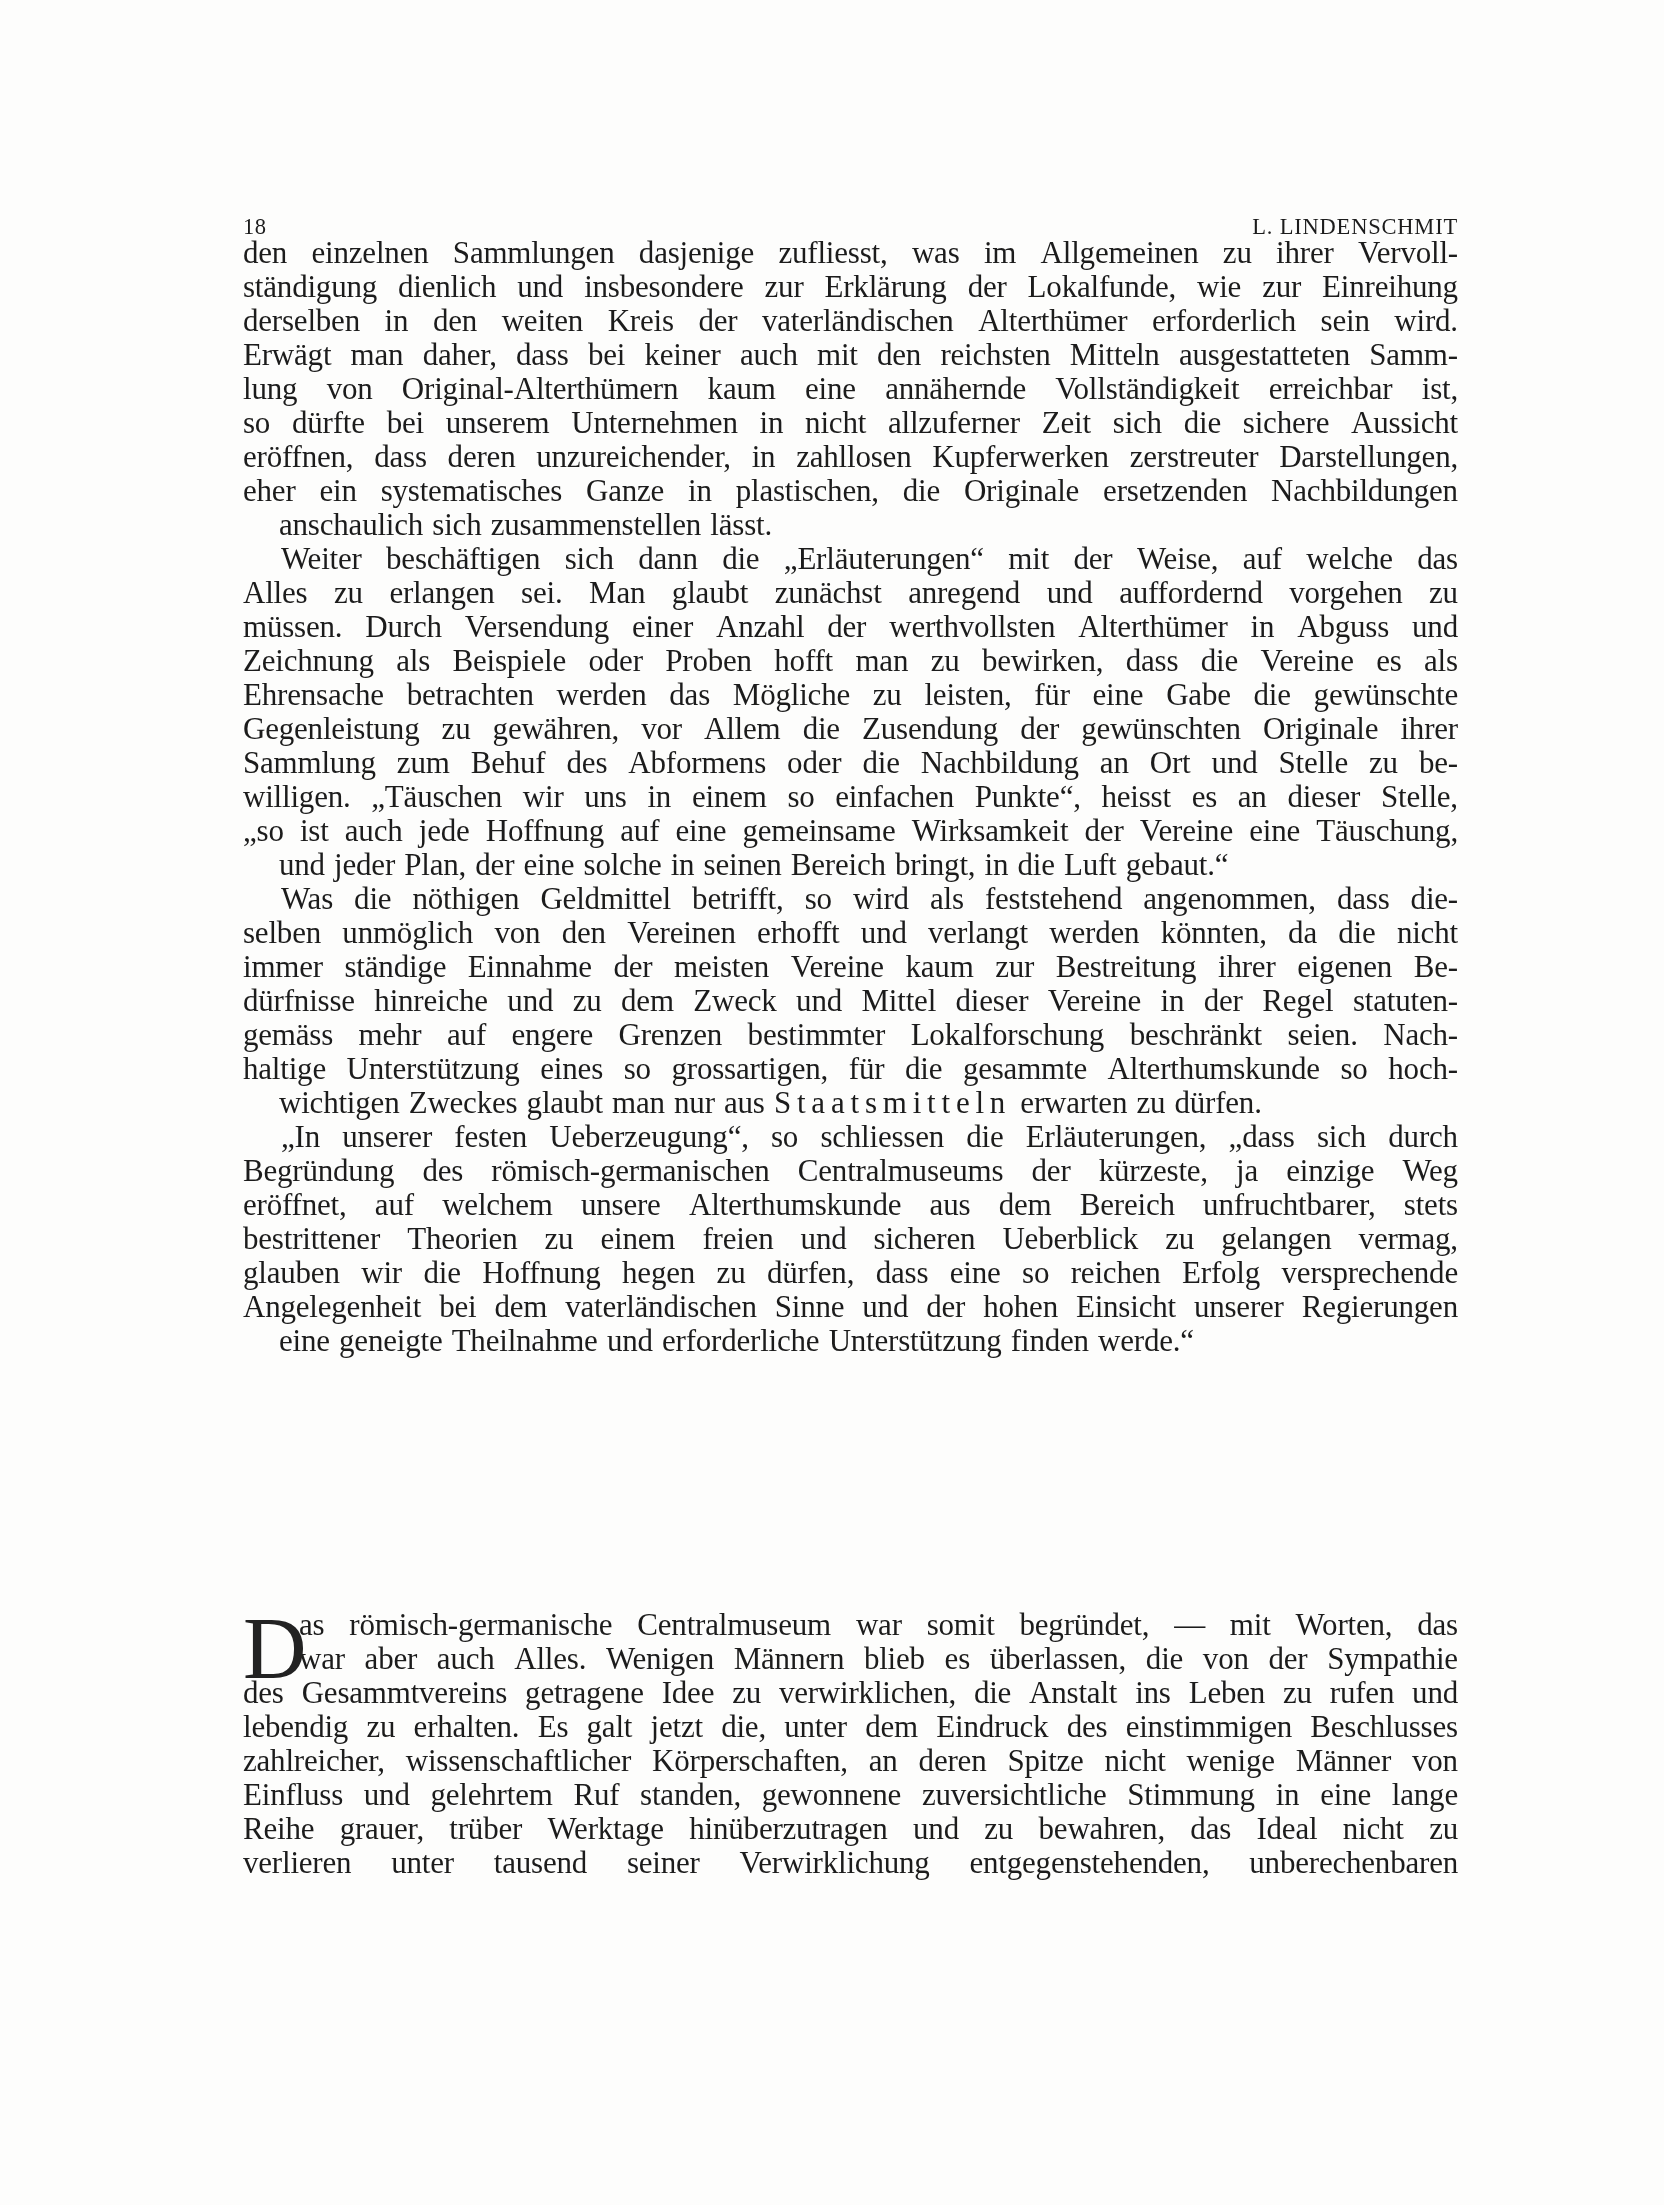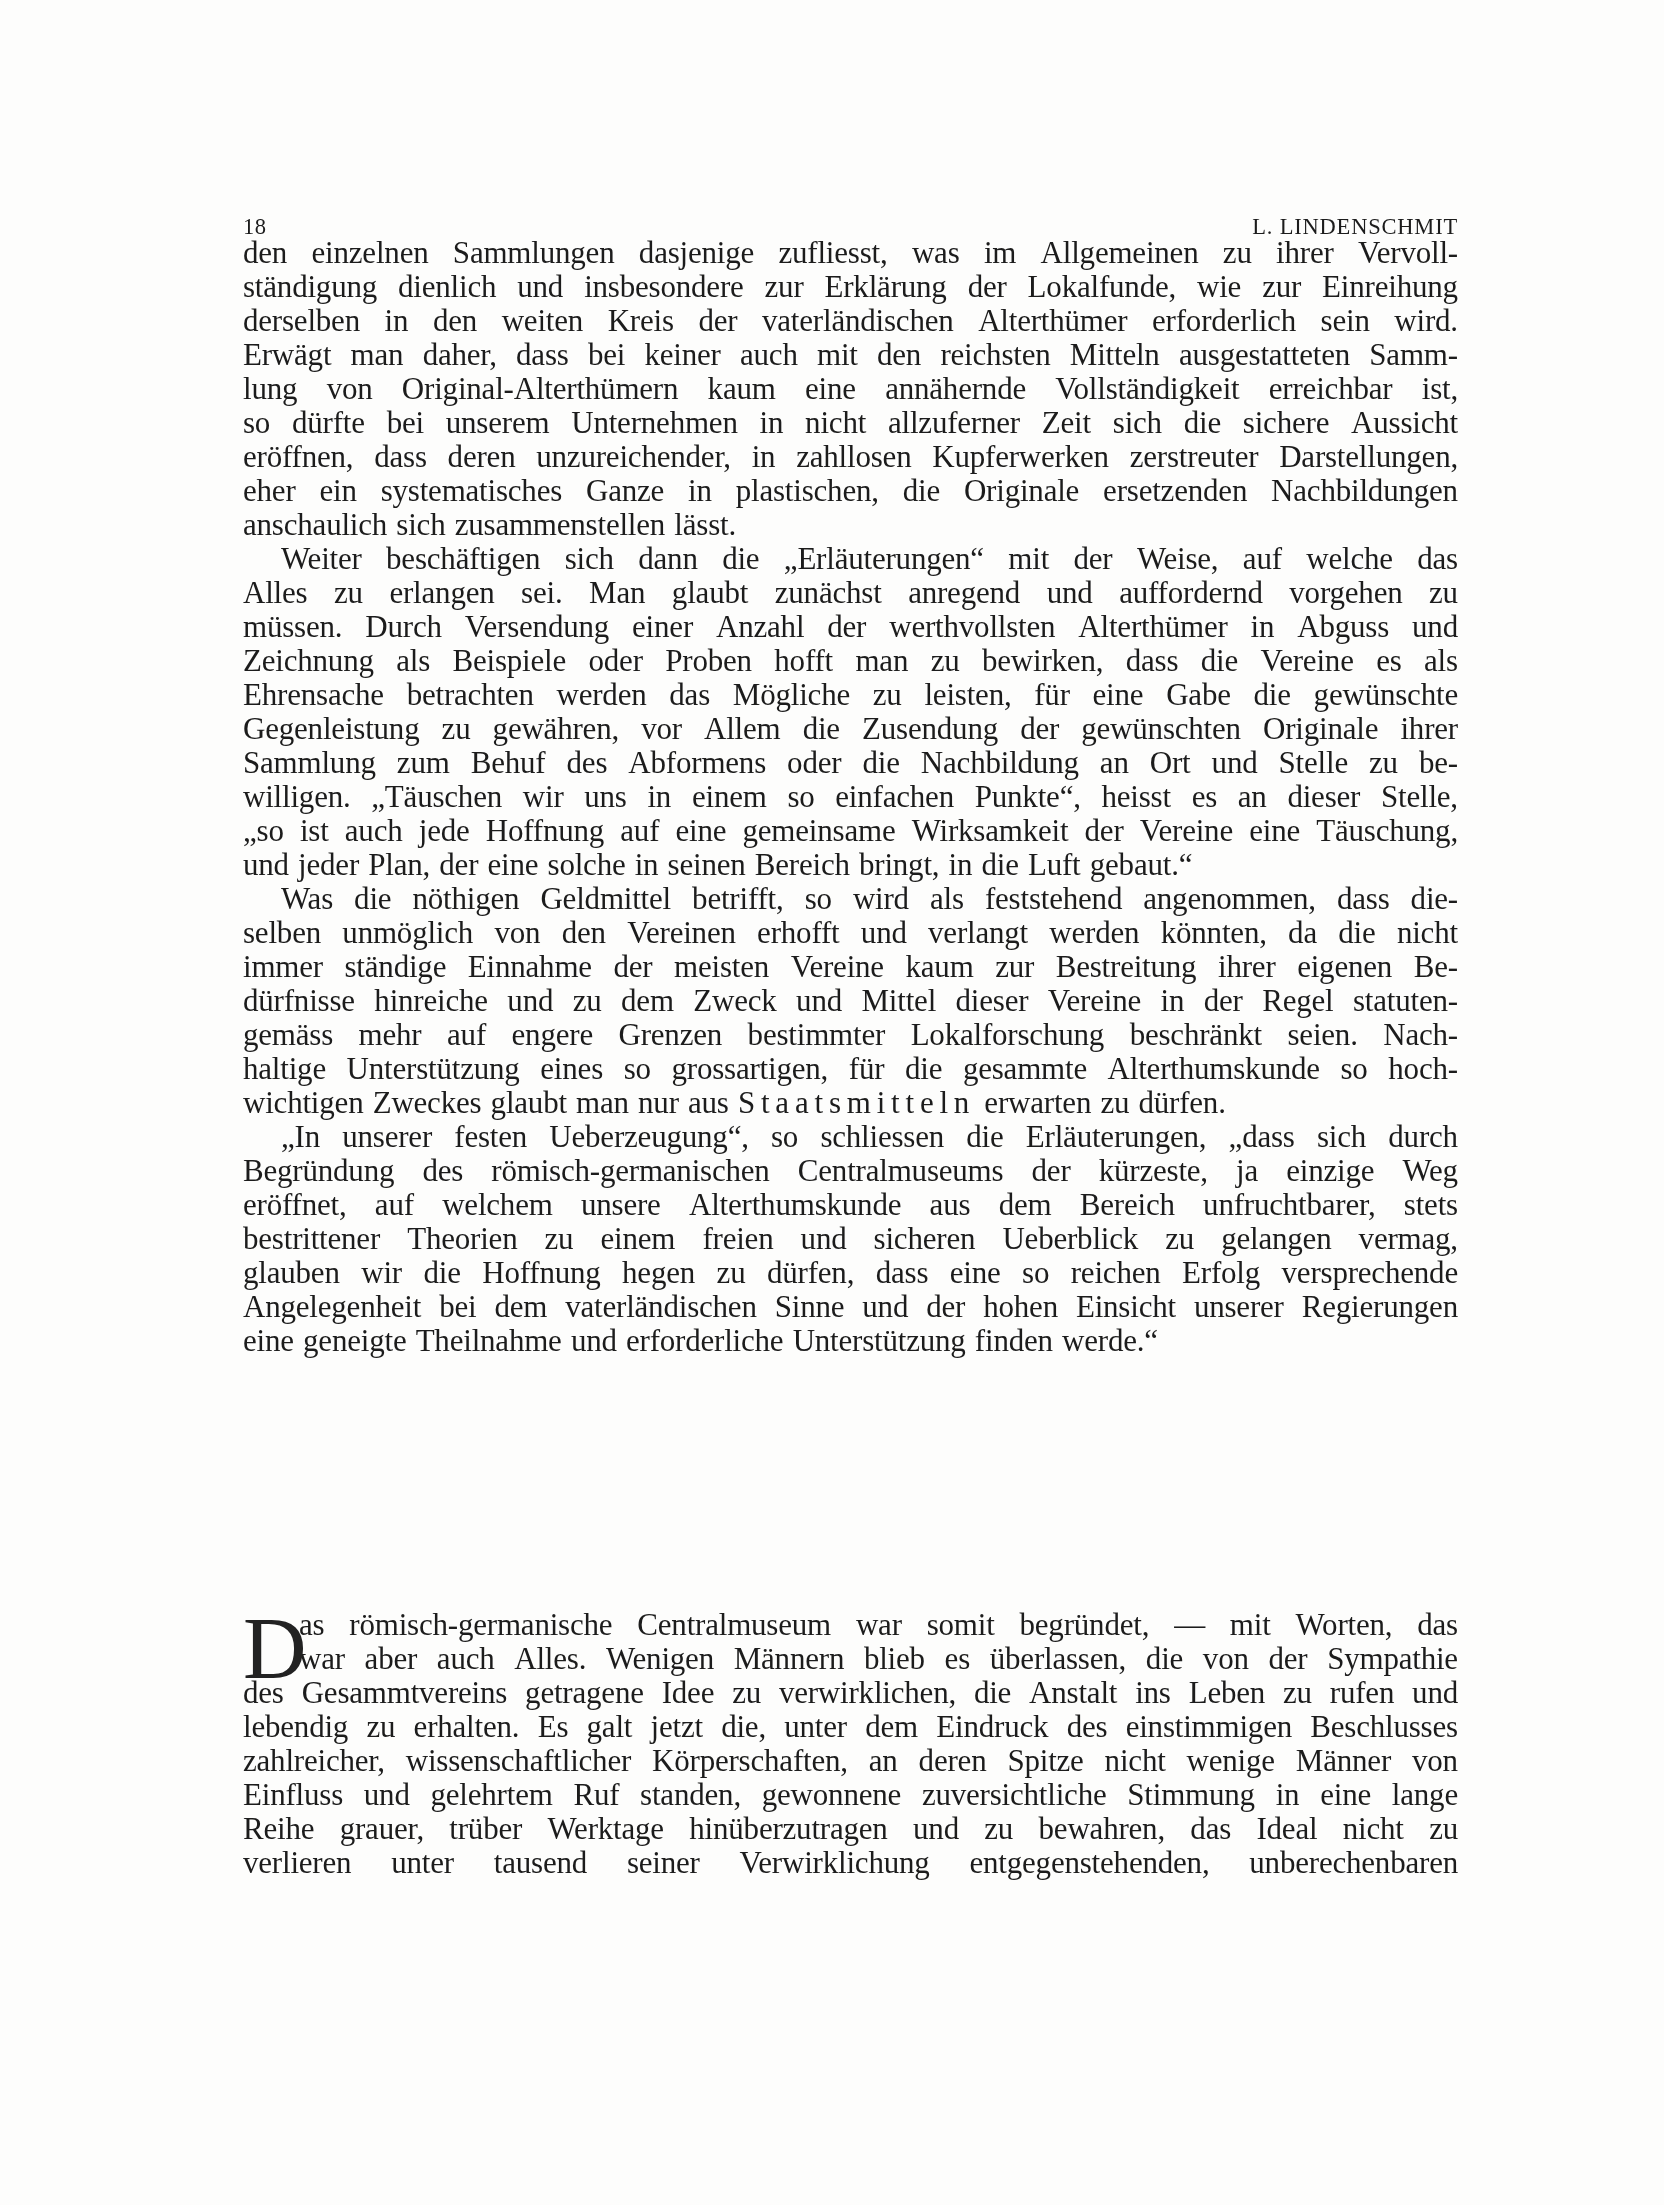--- a/index.html
+++ b/index.html
@@ -37,21 +37,21 @@
     line-height: 34px;
     text-align: justify;
     text-align-last: justify;
     white-space: nowrap;
     display: flex;
     justify-content: space-between;
     letter-spacing: -0.2px;
     word-spacing: 0;
     align-items: flex-end;
   }
-  .line.last { justify-content: flex-start; }
+  .line.last { justify-content: flex-start; margin-left: 36px; }
   .line.last span.w { margin-right: 9.2px; }
   .line.indent { padding-left: 38px; }
   .line span.w { display: inline-block; }
   .spaced { letter-spacing: 5.8px; font-family: Liberation Serif, serif; }
 
   .section2 {
     position: absolute;
     top: 1608px;
     left: 243px;
     width: 1215px;

